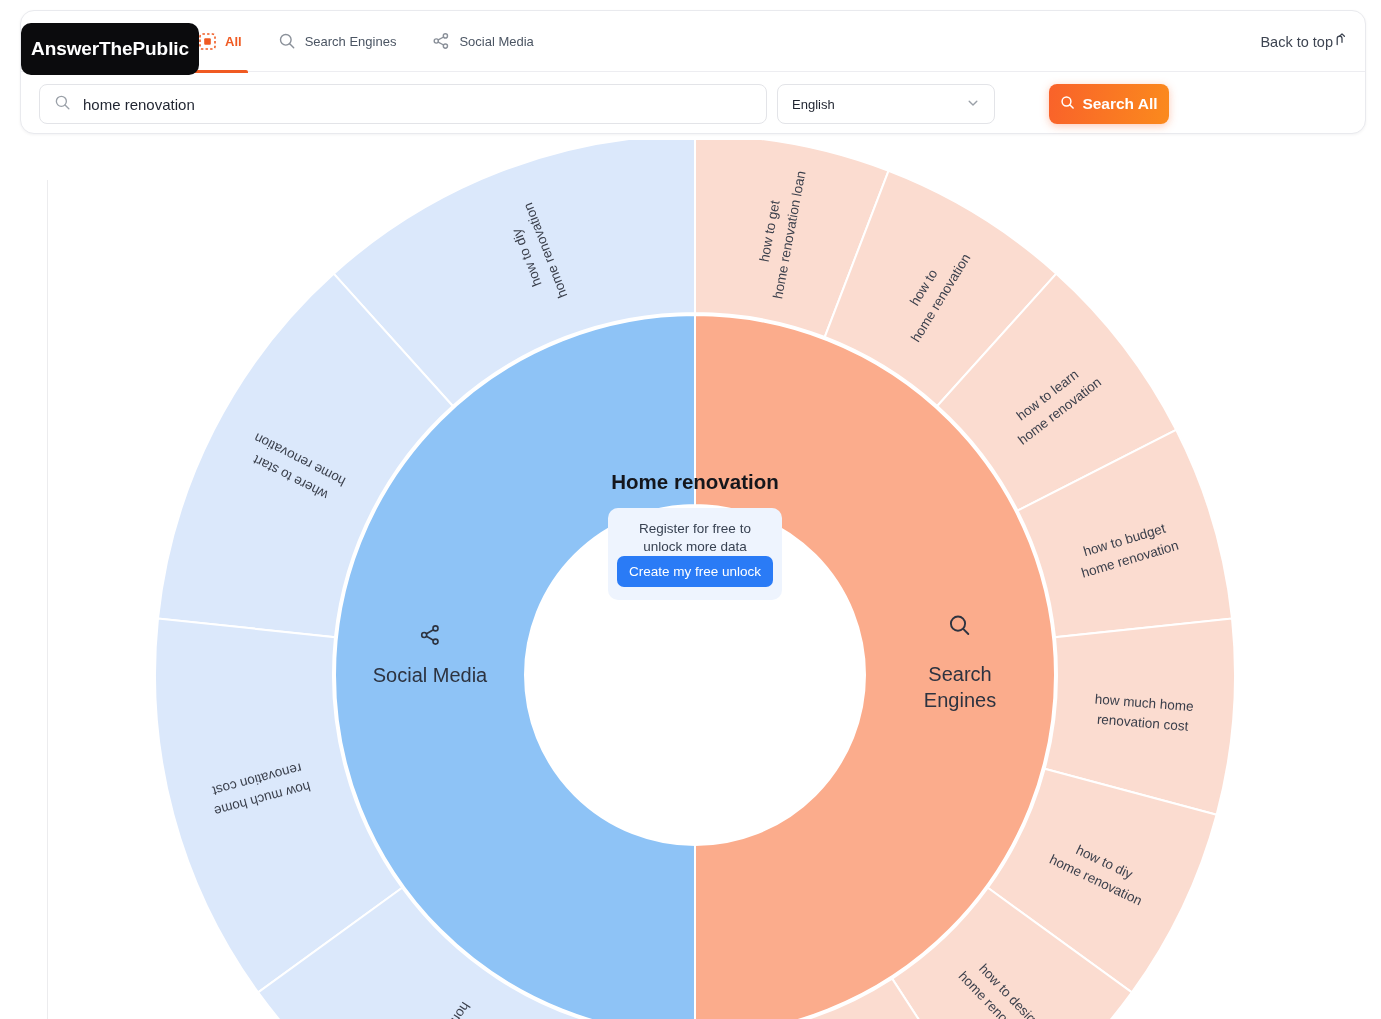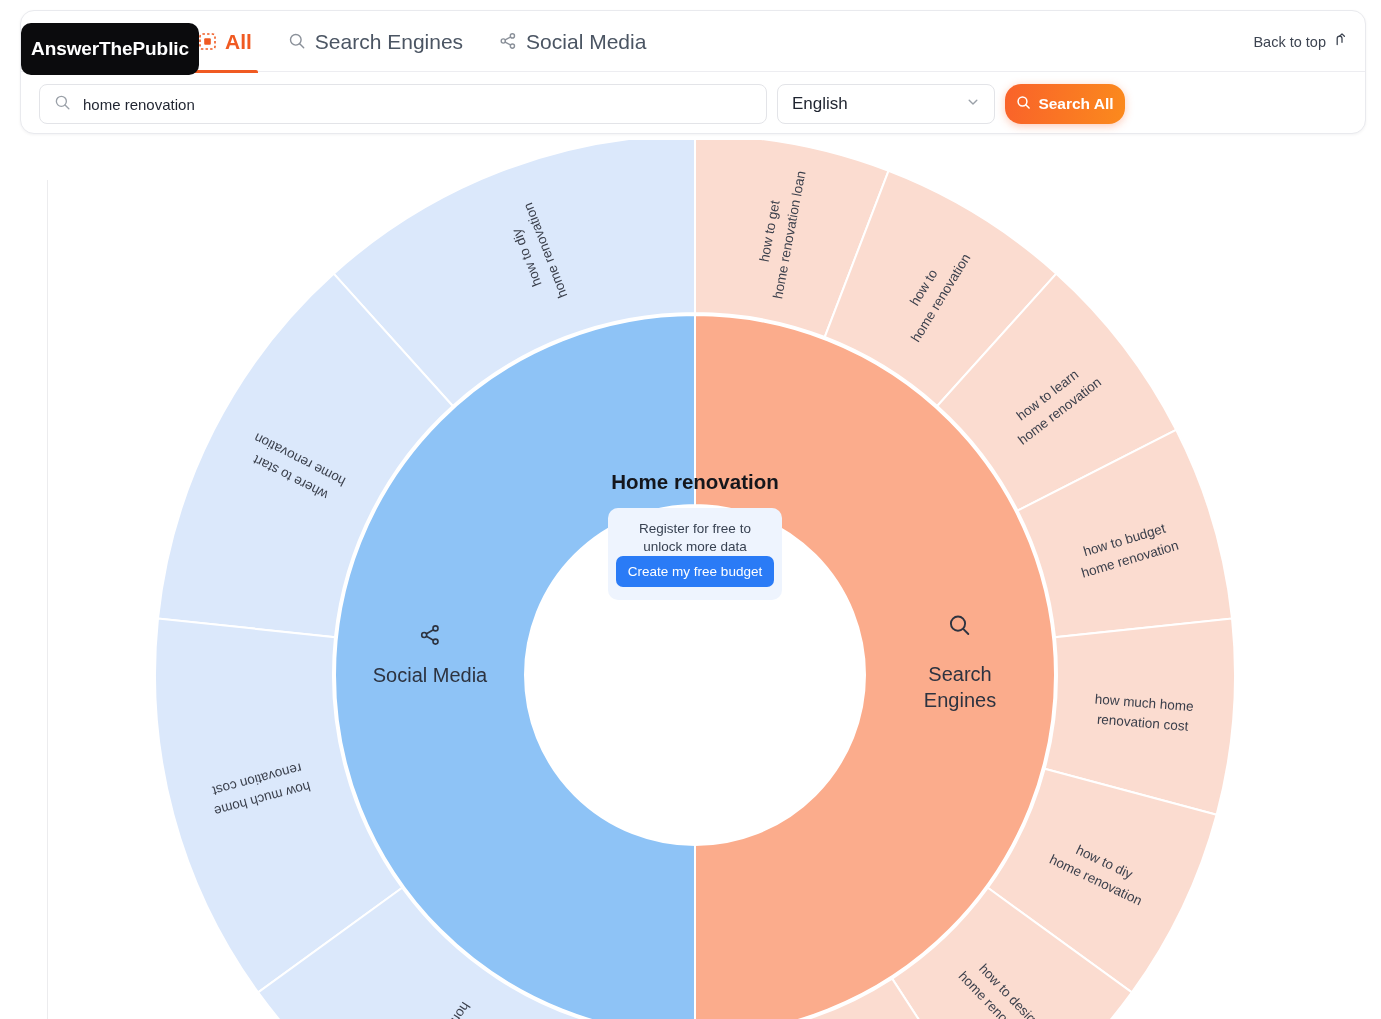--- a/index.html
+++ b/index.html
@@ -23,35 +23,35 @@
   }
   .tabbar {
     position: absolute; left: 0; top: 0; right: 0; height: 61px;
     border-bottom: 1px solid #ededf1;
     display: flex; align-items: center;
   }
   .tabs { display:flex; align-items:center; margin-left: 160px; height:61px; }
   .tab {
     display: flex; align-items: center; gap: 9px;
     height: 61px; padding: 0 18px;
-    font-size: 21px; color: #4b5563;
+    font-size: 13px; color: #4b5563;
     cursor: pointer; position: relative;
     white-space: nowrap;
   }
   .tab .lbl { line-height: 1; }
   .tab.active { color: #f05a22; font-weight: 600; }
   .tab.active::after {
     content:""; position:absolute; left:12px; right:12px; bottom:-1px;
     height:3px; background:#f05a22; border-radius:2px 2px 0 0;
   }
   .tab svg { display:block; }
 
   .backtop {
     position:absolute; right: 18px; top: 0; height: 61px;
-    display:flex; align-items:center; gap:7px;
+    display:flex; align-items:center; 
     font-size:14.5px; color:#3d4451; cursor:pointer;
   }
 
   
   .logo {
     position: absolute; left: 0px; top: 12px;
     width: 178px; height: 52px;
     background: #0b0b0d; border-radius: 10px;
     display:flex; align-items:center; justify-content:center;
     color:#fff; font-size: 19px; font-weight: 700; letter-spacing:-.1px;
@@ -69,32 +69,33 @@
     display:flex; align-items:center; gap:10px; padding: 0 14px;
     background:#fff;
   }
   .searchbox input {
     border:none; outline:none; font-size: 15px; color:#1f2430;
     font-family:"Liberation Sans", sans-serif; flex:1; background:transparent;
   }
   .select {
     height: 40px; border:1px solid #e3e4e8; border-radius: 8px;
     display:flex; align-items:center; justify-content:space-between;
-    padding: 0 14px; font-size:17px; color:#1f2430; background:#fff;
+    padding: 0 14px; font-size:13px; color:#1f2430; background:#fff;
     cursor:pointer;
   }
   .sel-lang { flex: 0 0 218px; }
   .sel-country { flex: 0 0 218px; }
   .btn-search {
-    flex: 0 0 120px; height: 40px; border:none; border-radius:16px;
+    flex: 0 0 120px; height: 40px; border:none; border-radius:8px;
     background: linear-gradient(98deg,#f9622a 0%,#fb8a1d 100%);
     color:#fff; font-size: 15.5px; font-weight: 700;
     display:flex; align-items:center; justify-content:center; gap:7px;
     cursor:pointer; font-family:"Liberation Sans", sans-serif;
     box-shadow: 0 2px 8px rgba(249,98,42,.35);
+    margin-left: 44px;
   }
 
   
   .chartwrap {
     position:absolute; left:0; top:140px; width:1381px; height:879px;
     overflow:hidden;
   }
   .chartwrap svg { display:block; }
 
   .seg-label { font-size: 13.5px; fill:#3a3f4b; font-family:"Liberation Sans", sans-serif; }
@@ -269,17 +270,17 @@
           <path d="M807.2723130415901 1063.1997043962551 A540 540 0 0 1 695 1075 L695 897 A362 362 0 0 0 770.2640320760289 889.0894314656376 Z" fill="#fbdcd0" stroke="#fff" stroke-width="2"></path>
         </g>
         <circle cx="695" cy="535" r="170" fill="#ffffff"></circle>
       </svg>
   </div>
 
   <div class="center">
     <h1>Home renovation</h1>
     <div class="cta">
       <p>Register for free to unlock more data</p>
-      <button>Create my free budget</button>
+      <button>Create my free unlock</button>
     </div>
   </div>
 
 </div>
 
 </body></html>

